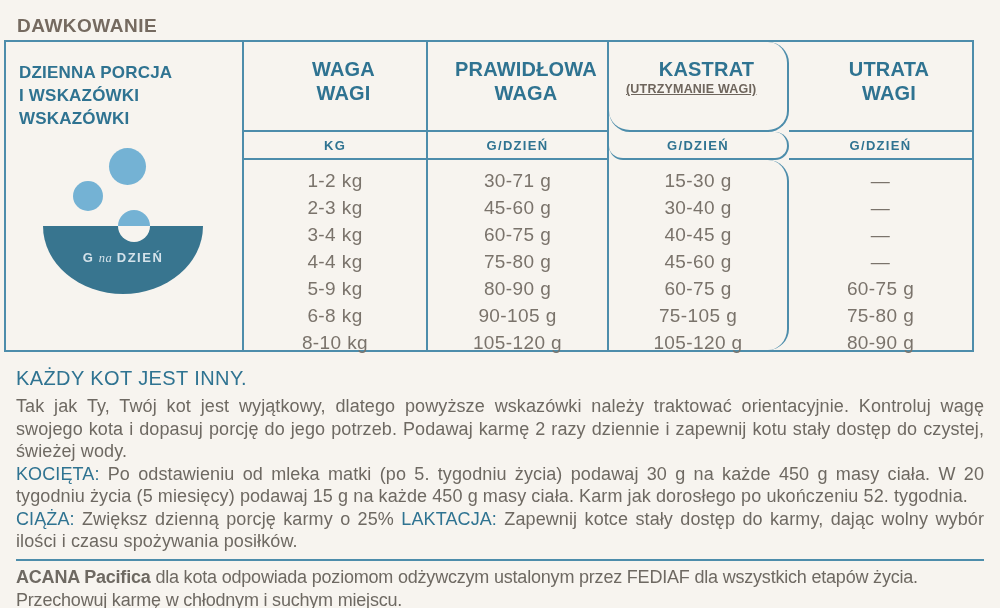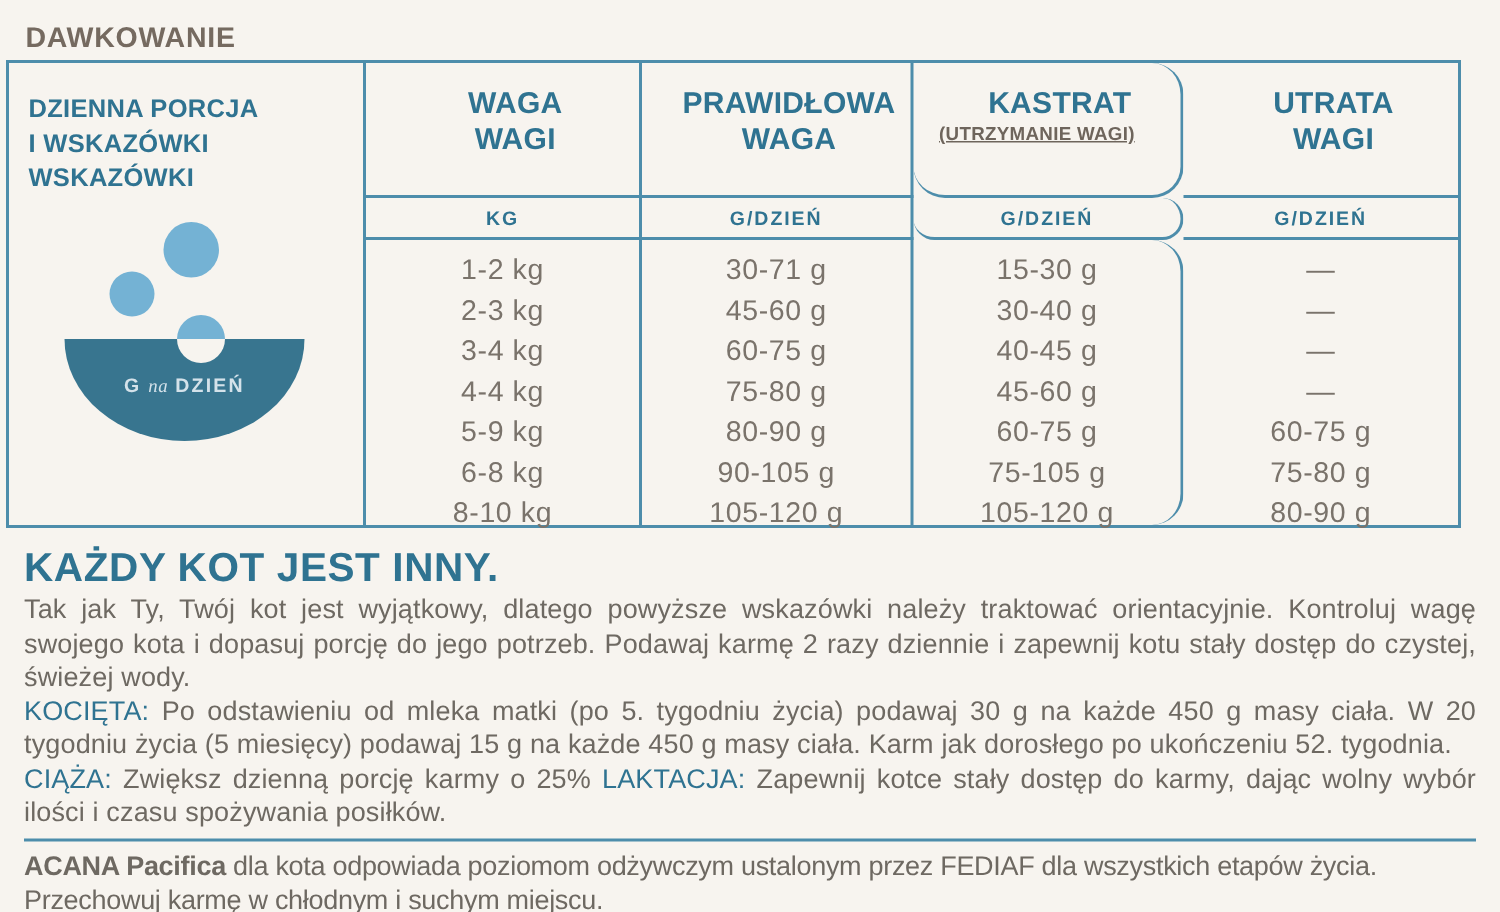--- a/index.html
+++ b/index.html
@@ -42,21 +42,21 @@
   .k2{left:103px;top:106px;width:37px;height:37px;}
   .k3{left:112px;top:168px;width:32px;height:32px;background:linear-gradient(var(--kibble-blue) 50%,var(--background) 50%);}
   .bowl{position:absolute;left:37px;top:184px;width:160px;height:68px;background:var(--bowl-teal);
     border-bottom-left-radius:80px 68px;border-bottom-right-radius:80px 68px;}
   .bowl-label{position:absolute;left:0;top:22px;width:100%;text-align:center;color:var(--bowl-text);white-space:nowrap;}
   .bowl-label .g,.bowl-label .dz{font-size:13px;font-weight:700;letter-spacing:1.5px;}
   .bowl-label .na{font-family:"Liberation Serif","DejaVu Serif",serif;font-style:italic;font-size:12.5px;letter-spacing:.5px;}
 
   
   .notes{margin:12px 16px 0 16px;}
-  .section-heading{font-size:27px;font-weight:700;color:var(--blue);letter-spacing:.4px;line-height:28px;margin-bottom:3px;}
+  .section-heading{font-size:20px;font-weight:400;color:var(--blue);letter-spacing:.4px;line-height:28px;margin-bottom:3px;}
   .body-p{font-size:18px;line-height:22.5px;color:var(--body-gray);text-align:justify;letter-spacing:.1px;}
   .lbl{color:var(--blue);}
   .divider{border:none;border-top:2px solid var(--border-blue);margin:6px 0 5px 0;}
   .footer-p{font-size:18px;line-height:23px;color:var(--body-gray);letter-spacing:-.2px;}
   .footer-p .bold{font-weight:700;}
 </style>
 </head>
 <body>
 
 <div class="page">

